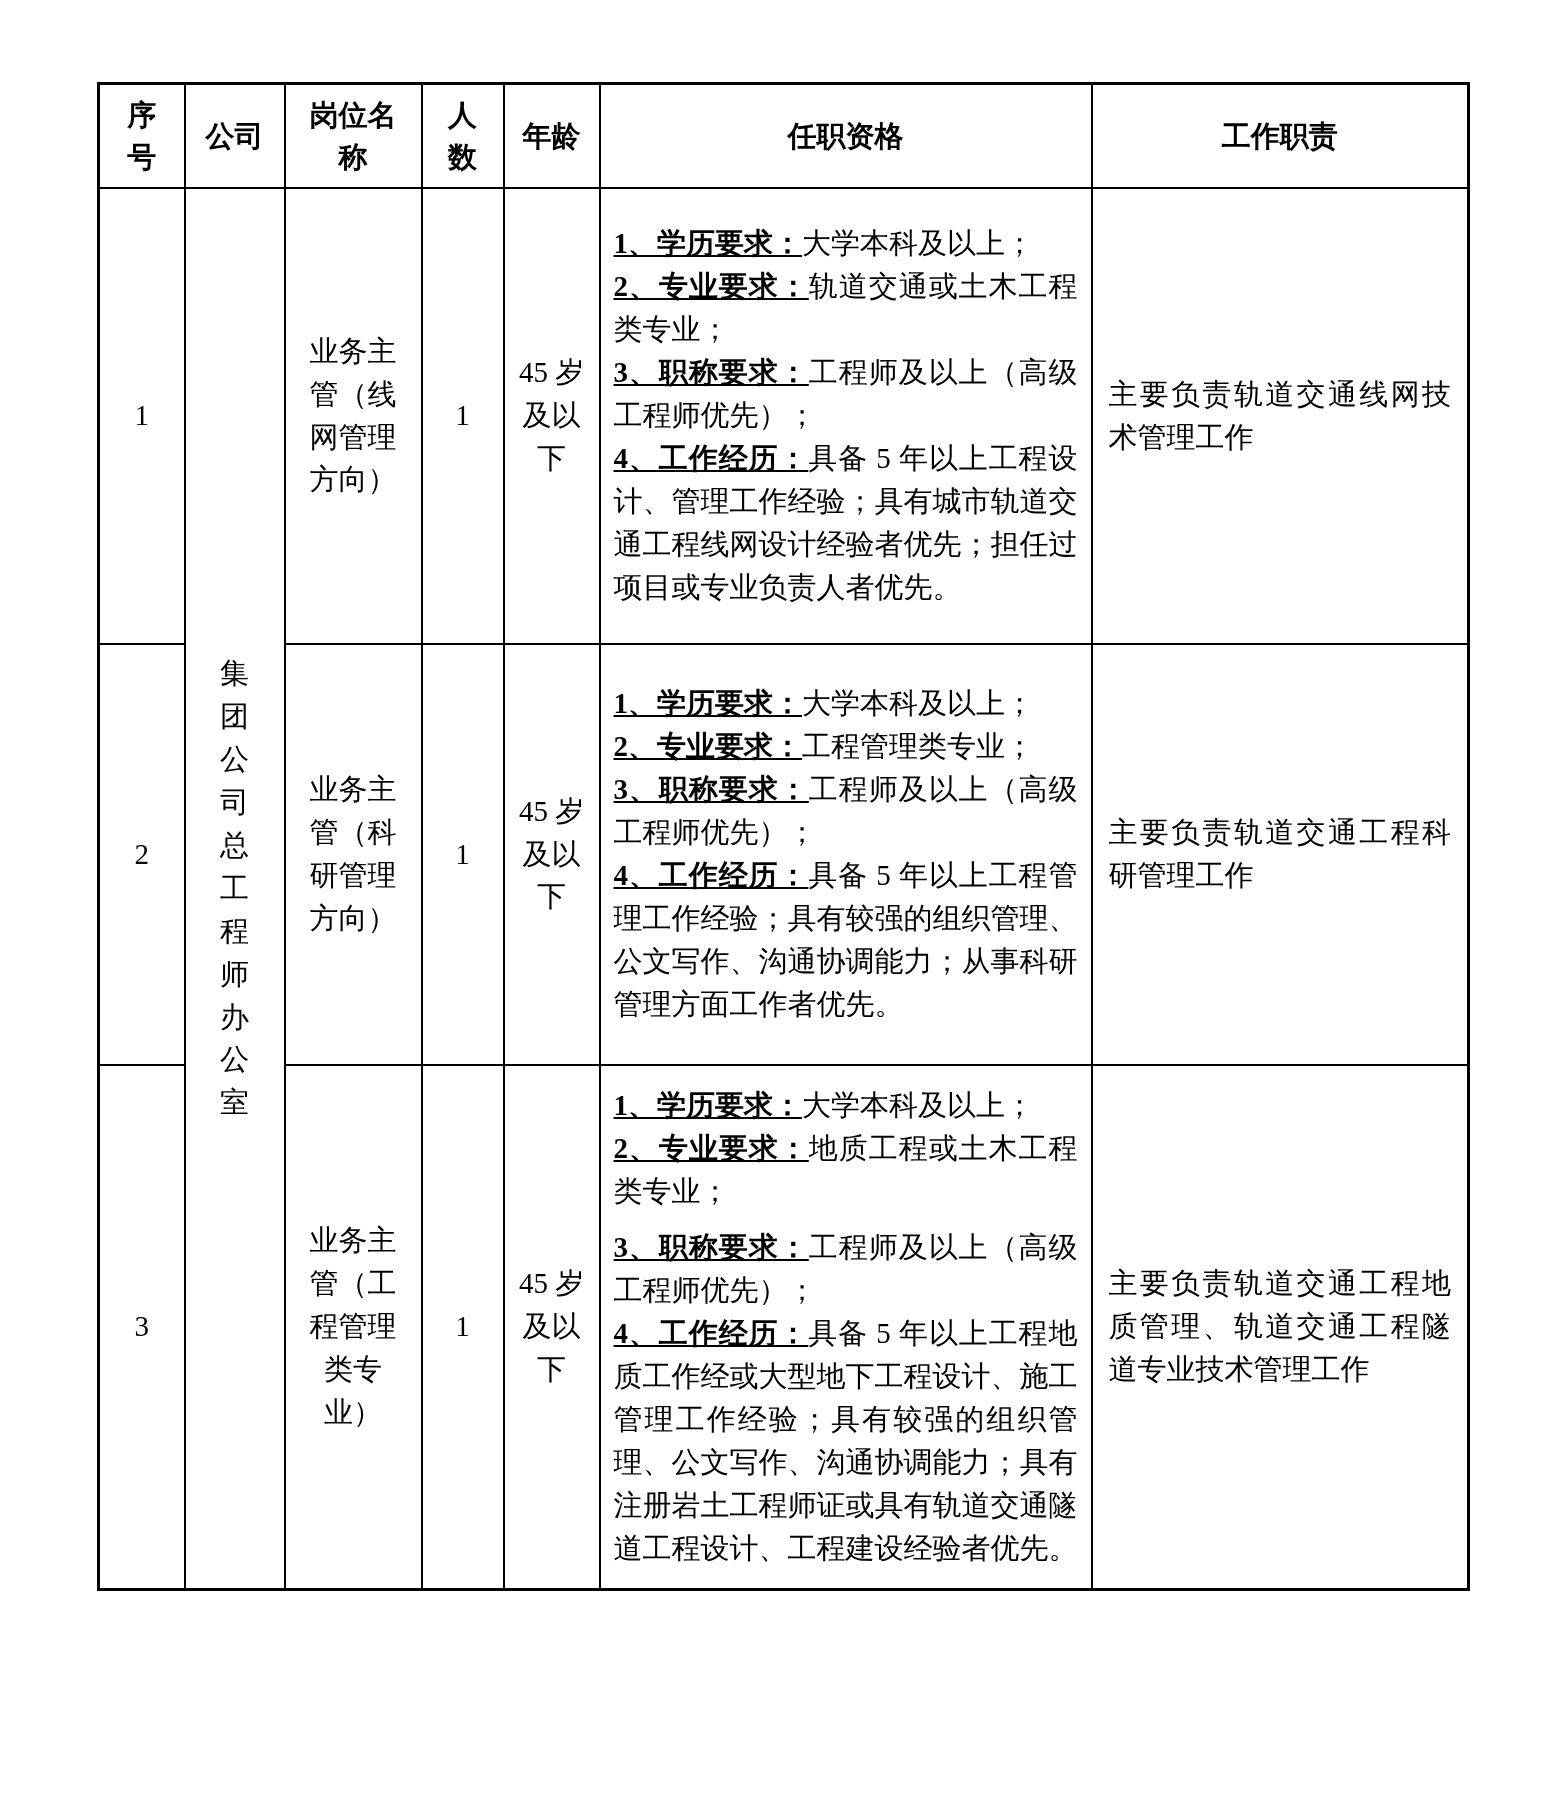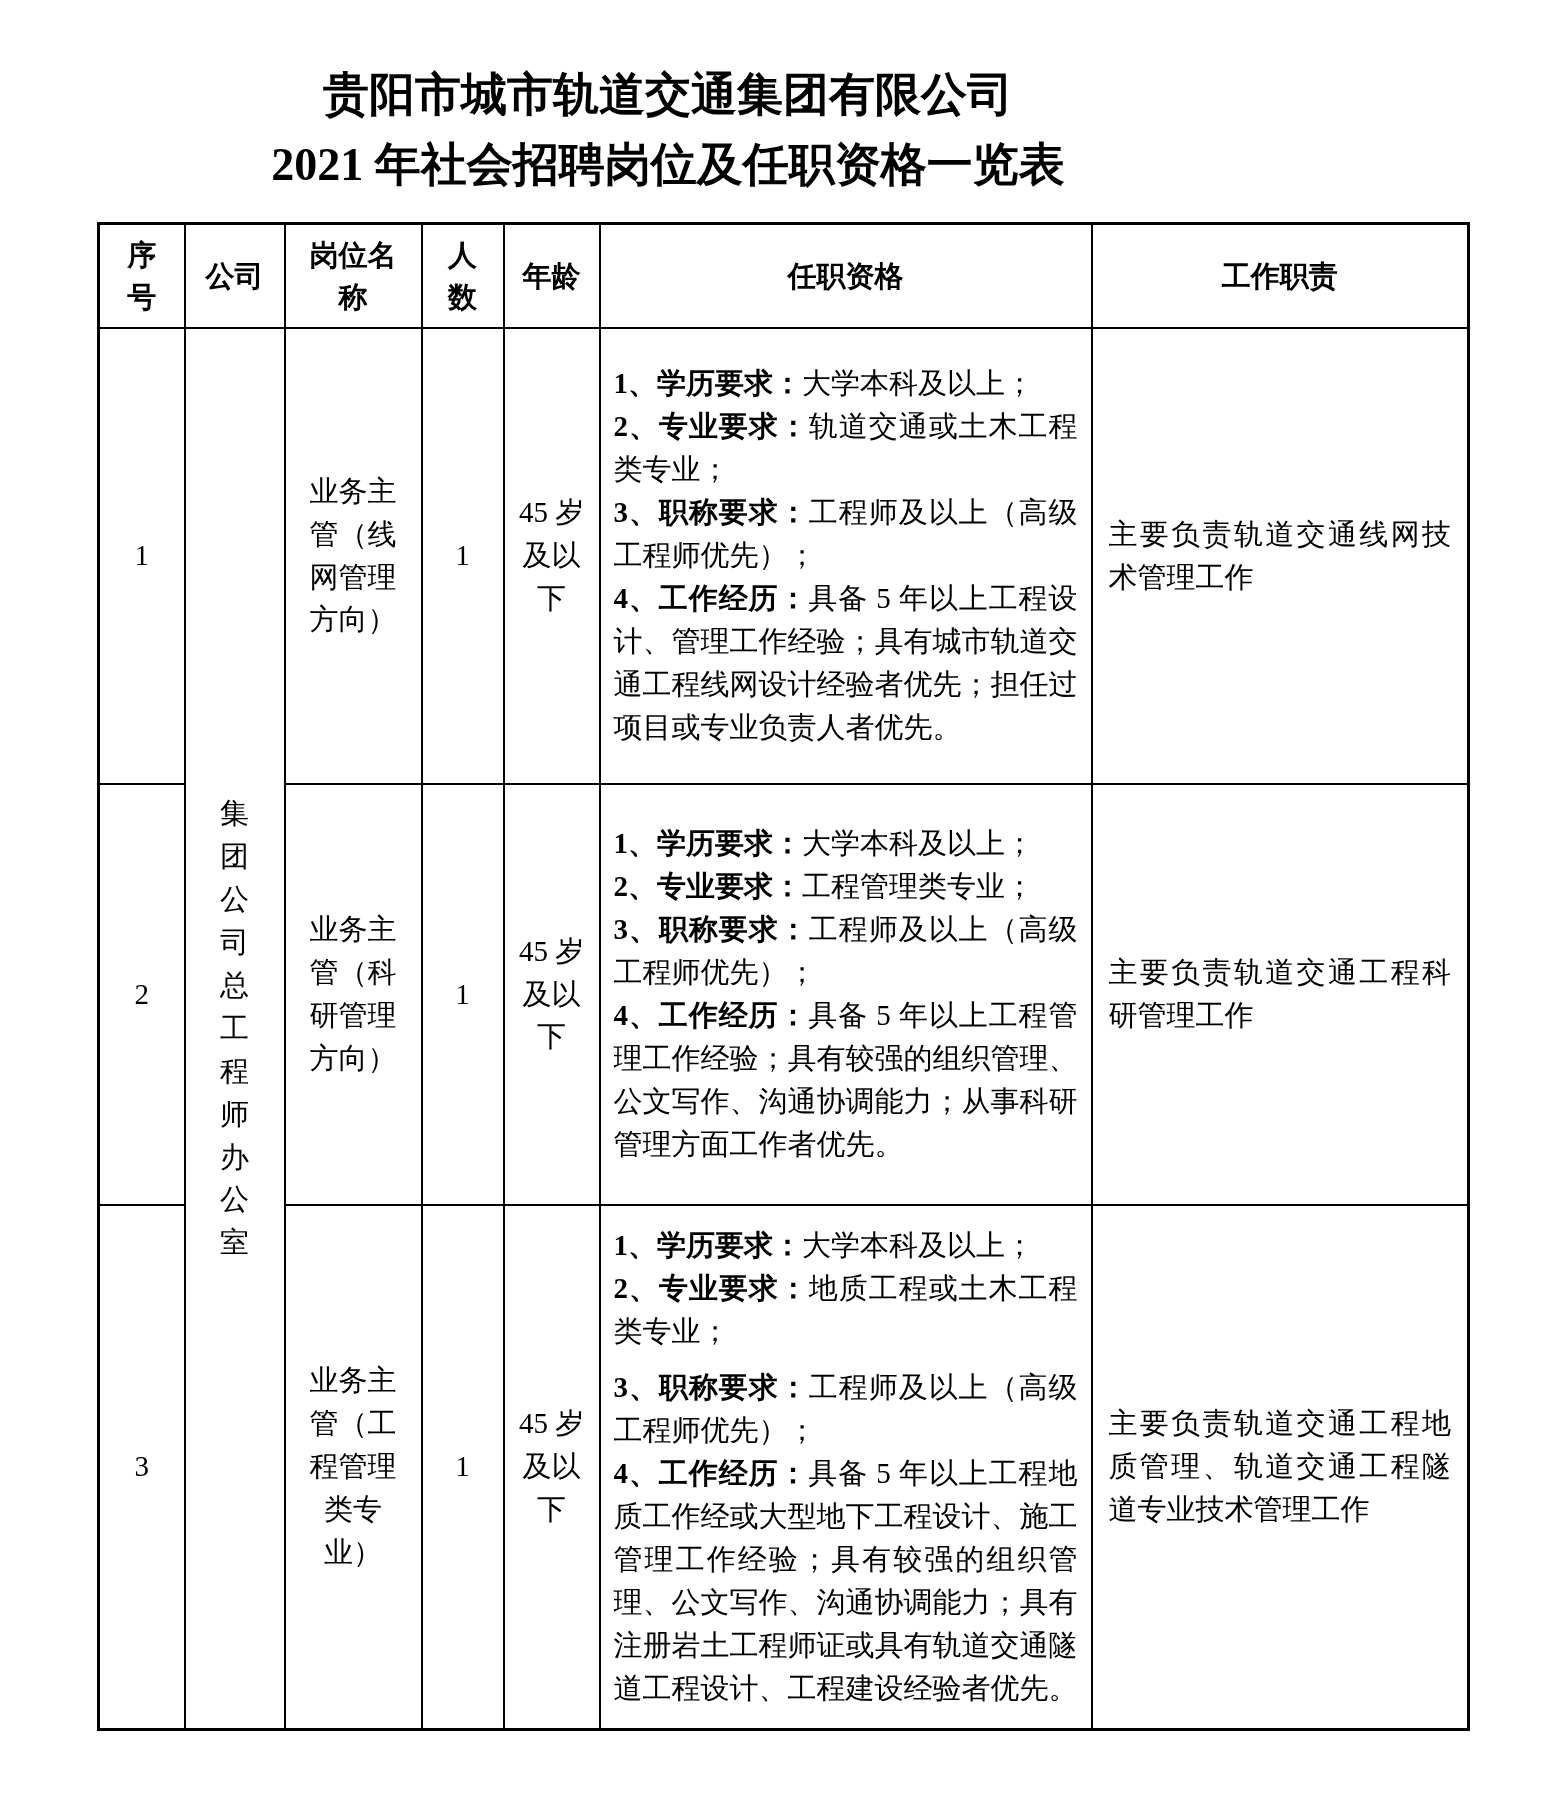--- a/index.html
+++ b/index.html
@@ -55,32 +55,28 @@
   td.age-c { text-align: center; padding: 4px 6px; margin-top: 40px; }
   td.company-c { text-align: center; padding: 4px 31px; }
   td.qual {
     text-align: justify;
     padding: 8px 13px;
   }
   td.duty {
     text-align: justify;
     padding: 8px 16px;
   }
-  .qual-label { font-weight: bold; }
+  .qual-label { font-weight: bold; text-decoration: underline; }
   .gap-top { margin-top: 14px; }
 </style>
 </head>
 <body>
 
 <div class="doc">
 
-  <div class="title-block">
-    <div>贵阳市城市轨道交通集团有限公司</div>
-    <div>2021 年社会招聘岗位及任职资格一览表</div>
-  </div>
 
   <table class="jobs-table">
     <colgroup>
       <col style="width:86px">
       <col style="width:100px">
       <col style="width:137px">
       <col style="width:82px">
       <col style="width:96px">
       <col style="width:492px">
       <col style="width:377px">

